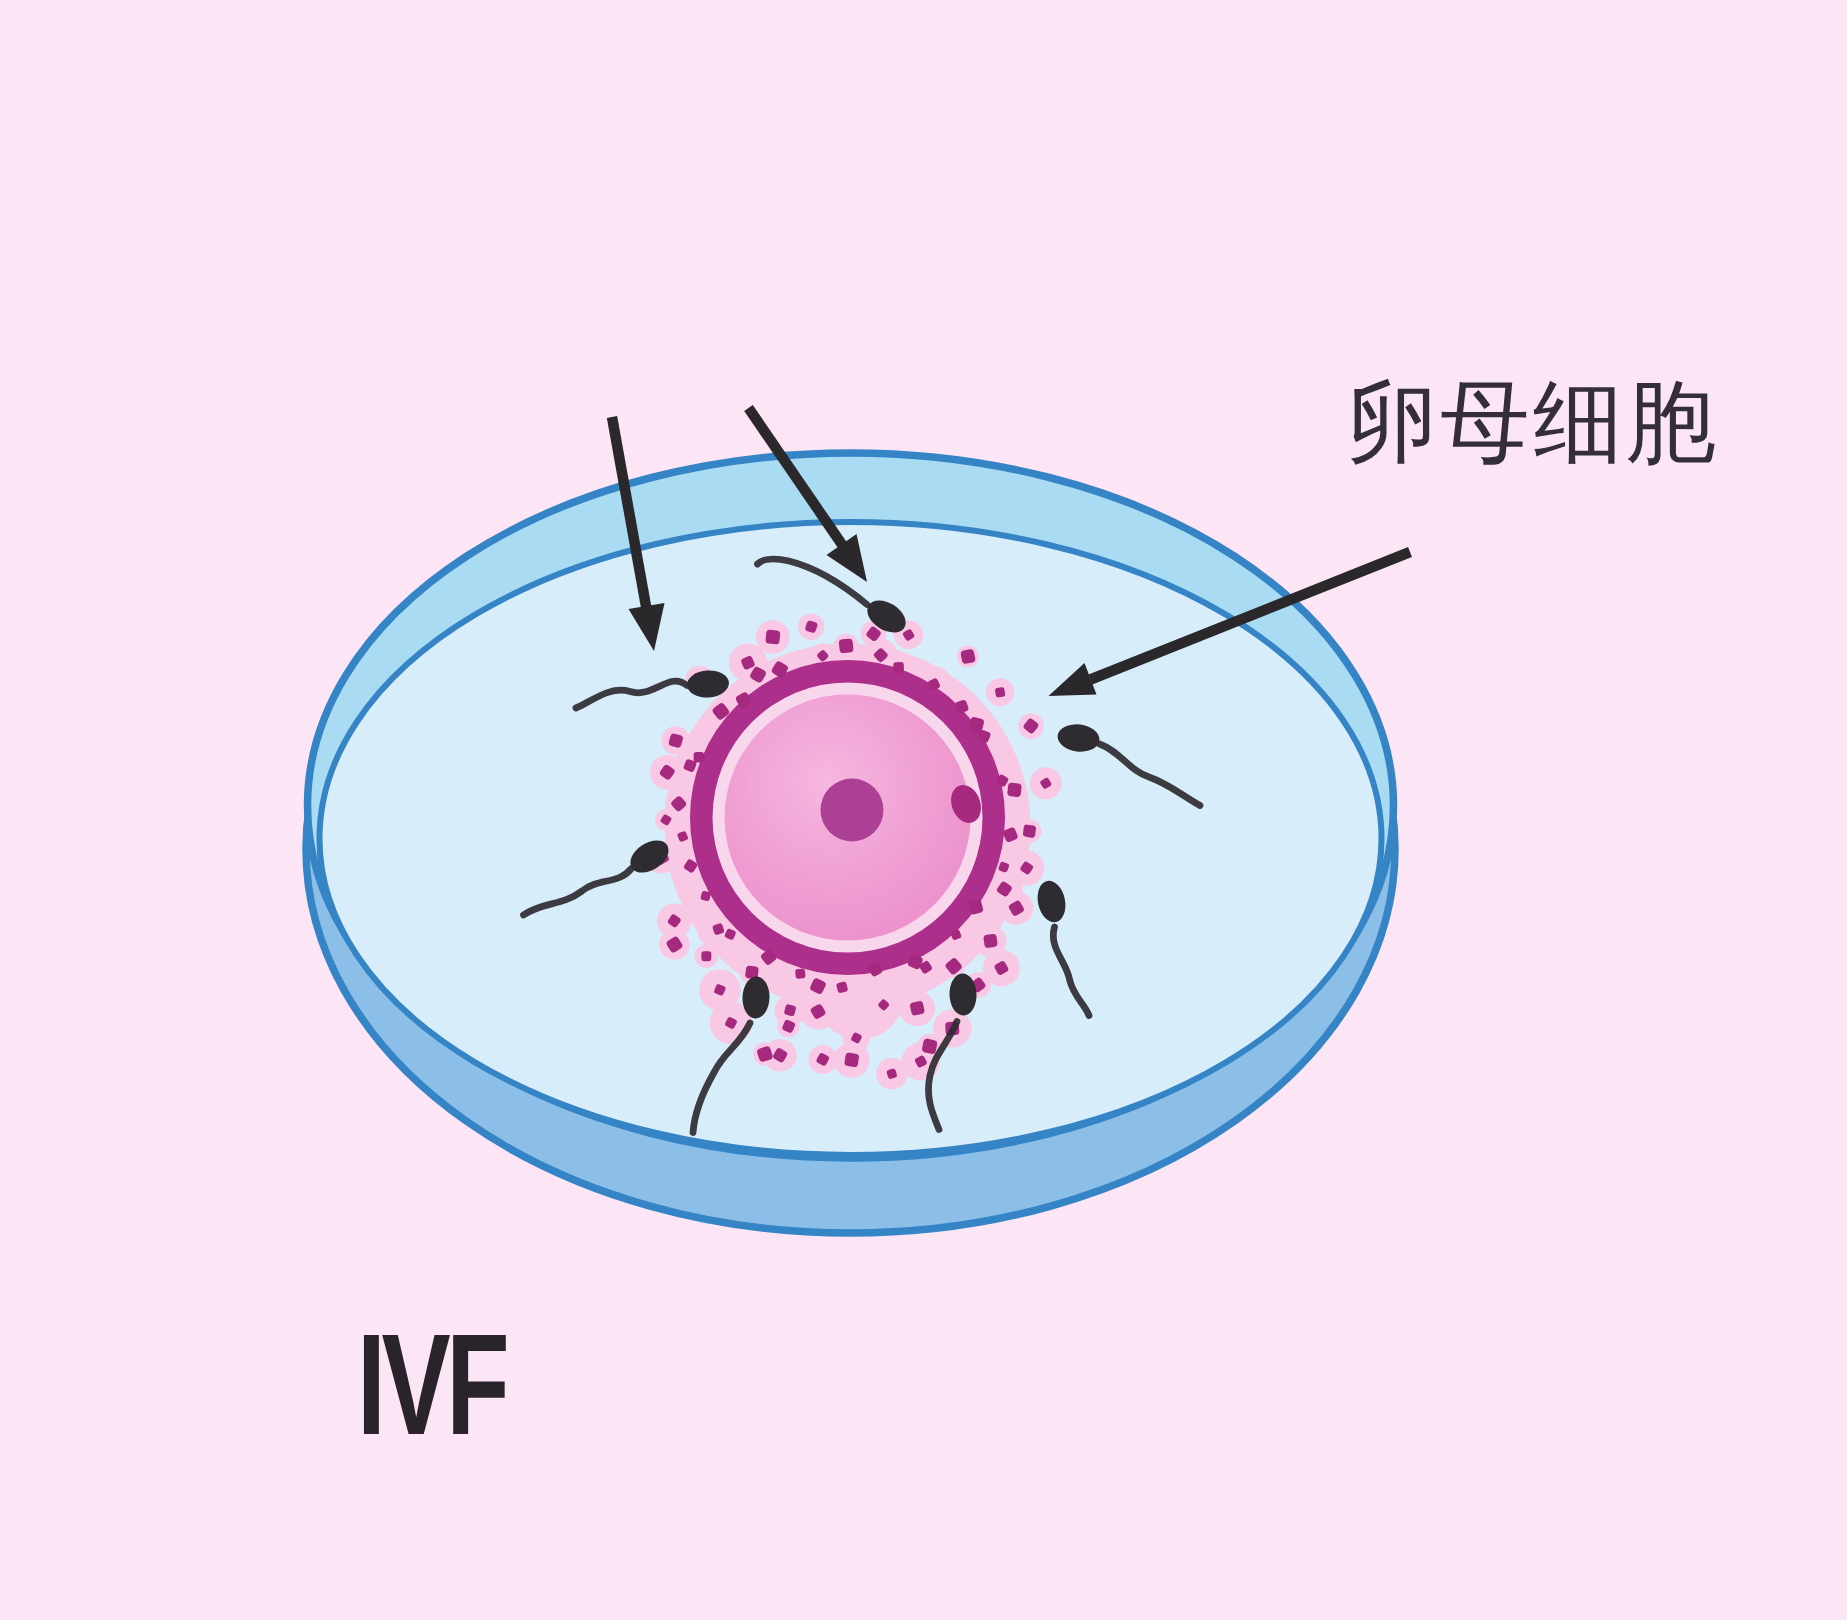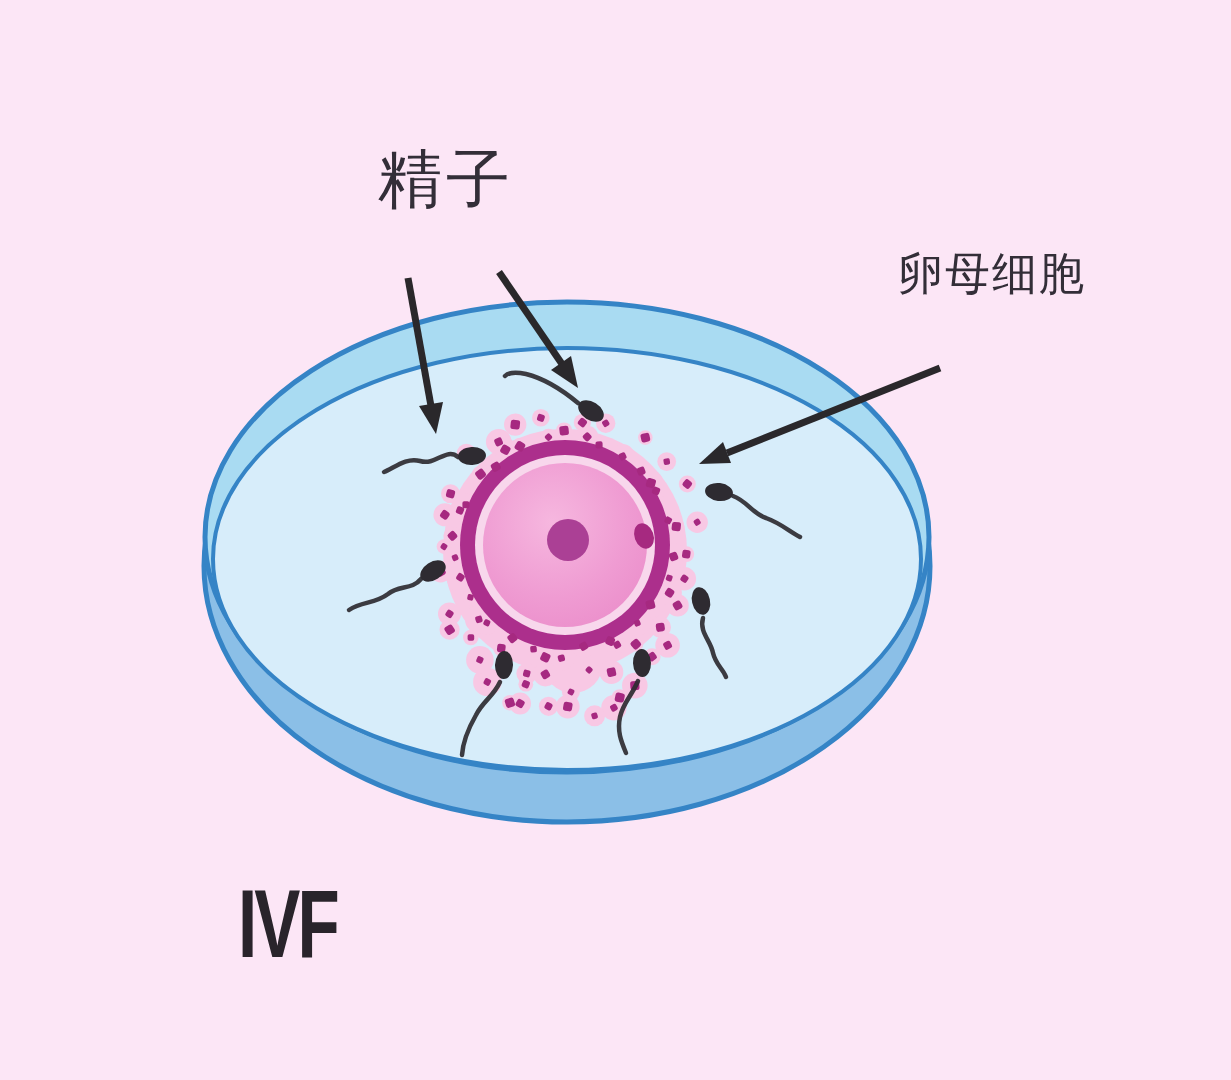--- a/index.html
+++ b/index.html
@@ -6,21 +6,21 @@
   .canvas{
     position:relative;
     width:1231px;height:1080px;
     background:var(--background,#FCE6F6);
     overflow:hidden;
     font-family:"Liberation Sans", sans-serif;
   }
   .stage{position:absolute;left:0;top:0;width:100%;height:100%;}
   .lbl{position:absolute;color:var(--text,#332E38);white-space:nowrap;line-height:1.05;}
   .lbl-sperm{left:378px;top:146px;font-size:64px;font-weight:500;letter-spacing:4px;}
-  .lbl-oocyte{left:898px;top:250px;font-size:45px;font-weight:500;letter-spacing:2px;}
+  .lbl-oocyte{left:898px;top:250px;font-size:60px;font-weight:500;letter-spacing:2px;}
   .lbl-ivf{left:238px;top:874px;font-size:96px;font-weight:900;letter-spacing:-4px;
            transform:scaleX(.72);transform-origin:0 0;color:var(--caption-text,#29242B);}
   .lbl-sub{left:424px;top:890px;font-size:66px;font-weight:600;color:var(--caption-text,#29242B);letter-spacing:1px;}
 
   
   .dish-side {fill:var(--dish-side,#8BBFE7); stroke:var(--dish-stroke,#3584C6); stroke-width:5;}
   .dish-rim  {fill:var(--dish-rim,#A9DBF2);  stroke:var(--dish-stroke,#3584C6); stroke-width:5;}
   .dish-inner{fill:var(--dish-inner,#D7EDFA);stroke:var(--dish-stroke,#3584C6); stroke-width:4;}
   .corona-halo{fill:var(--corona-pink,#F8C8E4);}
   .corona-dot {fill:var(--corona-dot,#A62980);}
@@ -264,16 +264,15 @@
         <path class="arrow-line" d="M 499 272 L 562 364"></path>
         <polygon class="arrow-head" points="578,388 551,370 571,356"></polygon>
       </g>
       <g>
         <path class="arrow-line" d="M 940 368 L 727 453"></path>
         <polygon class="arrow-head" points="699,464 723,442 731,463"></polygon>
       </g>
     </g>
   </svg>
 
-  <div class="lbl lbl-sperm">精子</div>
   <div class="lbl lbl-oocyte">卵母细胞</div>
   <div class="lbl lbl-ivf">IVF</div>
 </div>
 
 </body></html>

